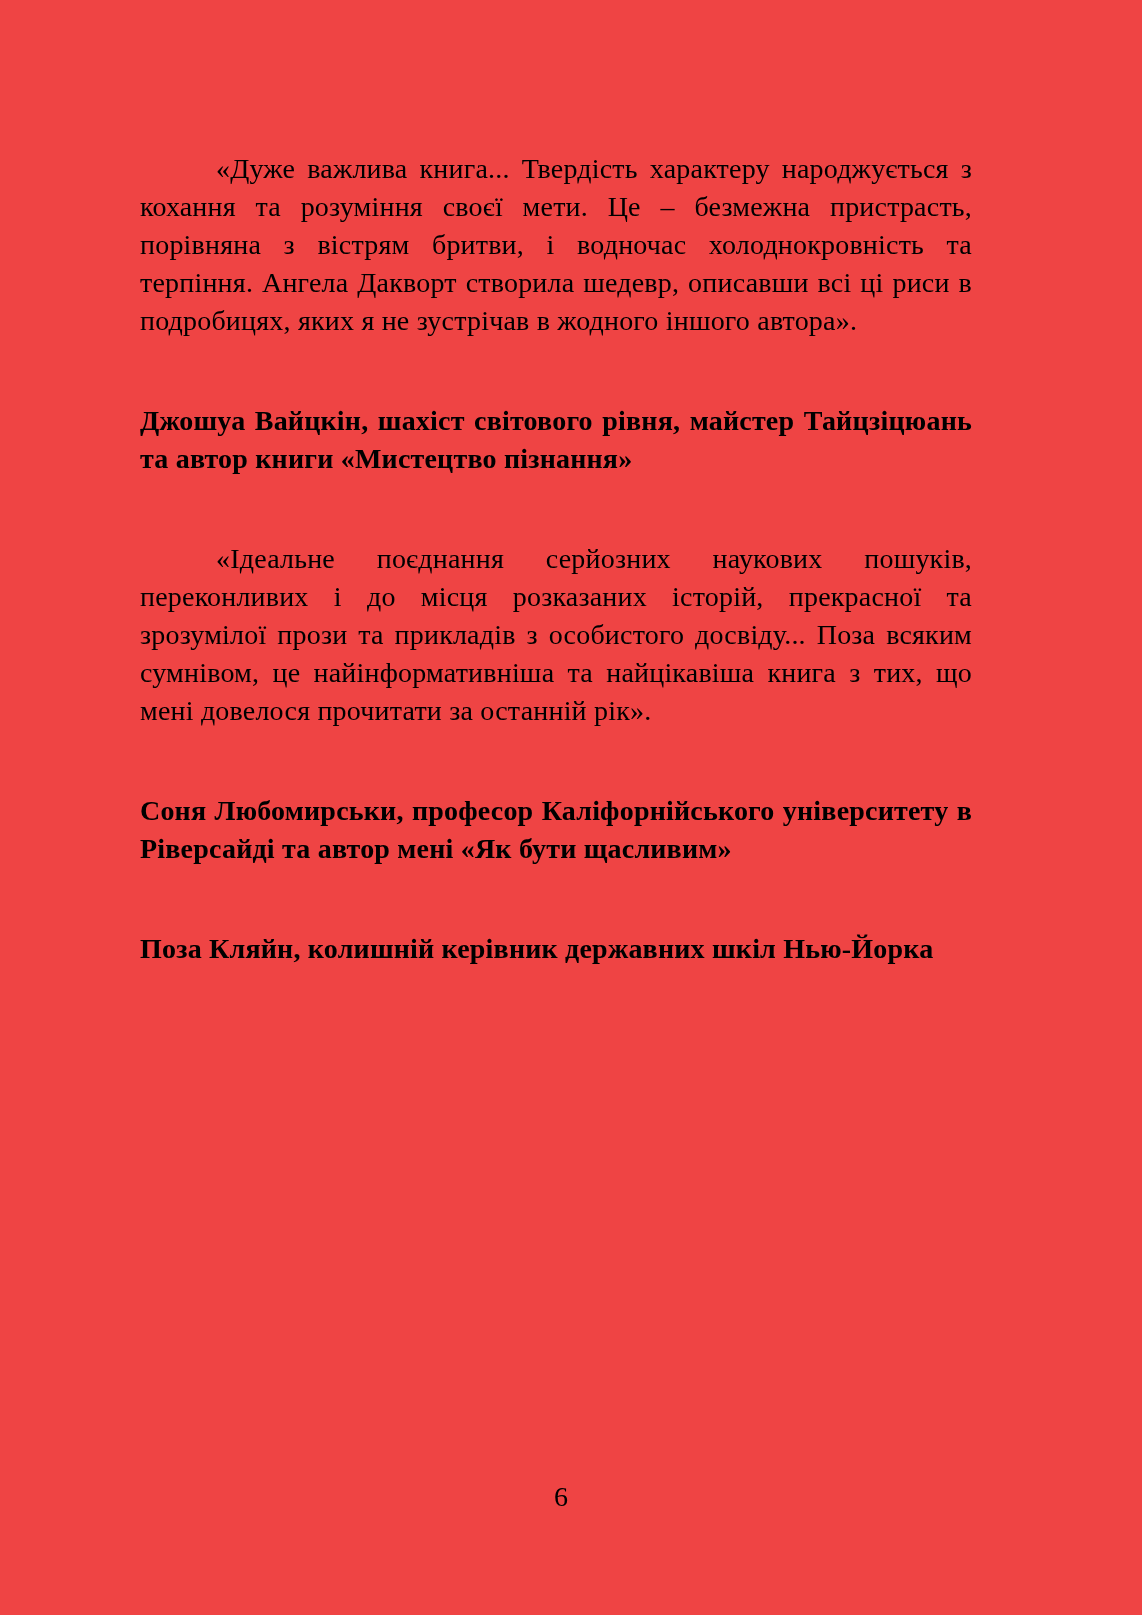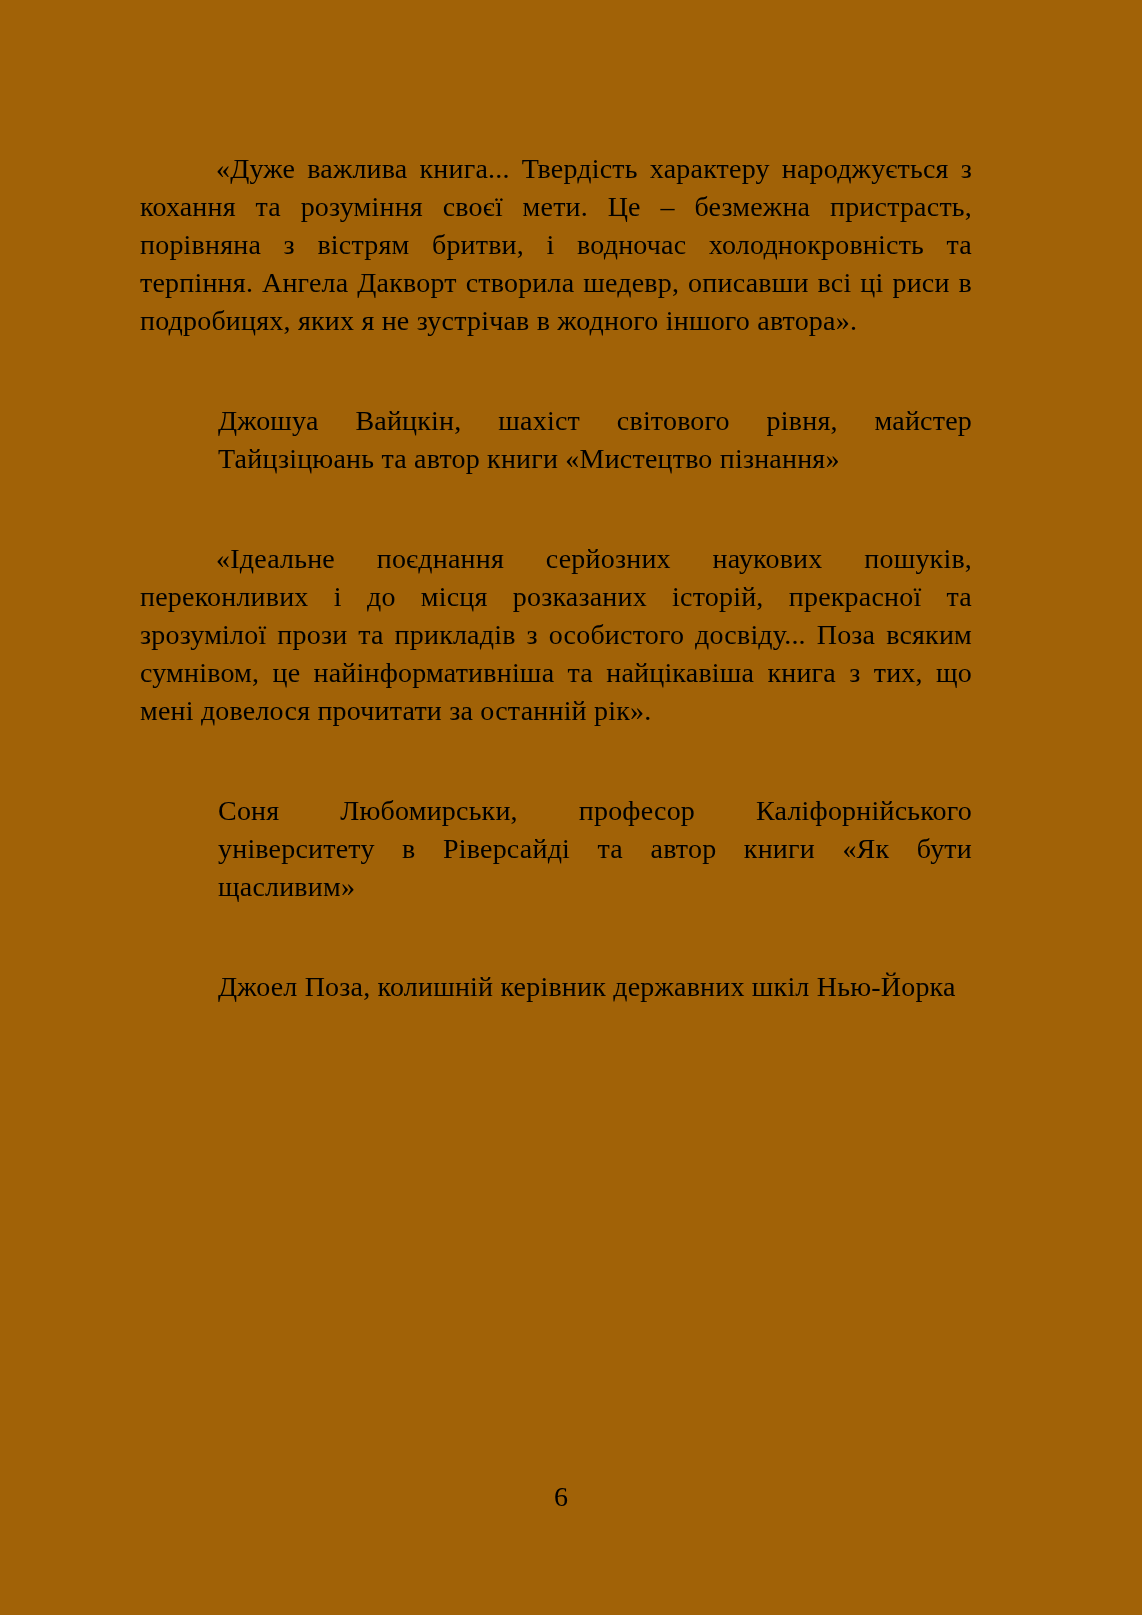--- a/index.html
+++ b/index.html
@@ -6,21 +6,21 @@
 
   html, body {
     background: #ffffff;
   }
 
   .page {
     position: relative;
     width: 1142px;
     height: 1615px;
     margin: 0 auto;
-    background: #a16207;
+    background: #ef4444;
     font-family: "Liberation Serif", "DejaVu Serif", serif;
     color: #000000;
     overflow: hidden;
   }
 
   .content {
     position: absolute;
     top: 150px;
     left: 140px;
     right: 170px;
@@ -29,23 +29,22 @@
   }
 
   .quote {
     text-align: justify;
     text-indent: 76px;
     margin-bottom: 62px;
     letter-spacing: 0.2px;
   }
 
   .attribution {
-    font-weight: normal;
+    font-weight: bold;
     text-align: justify;
-    margin-left: 78px;
     margin-bottom: 62px;
     letter-spacing: 0.2px;
   }
 
   .page-number {
     position: absolute;
     top: 1478px;
     left: 0;
     right: 20px;
     text-align: center;
@@ -58,21 +57,21 @@
 
 <div class="page">
   <main class="content">
 
     <p class="quote">«Дуже важлива книга... Твердість характеру народжується з кохання та розуміння своєї мети. Це – безмежна пристрасть, порівняна з вістрям бритви, і водночас холоднокровність та терпіння. Ангела Дакворт створила шедевр, описавши всі ці риси в подробицях, яких я не зустрічав в жодного іншого автора».</p>
 
     <p class="attribution">Джошуа Вайцкін, шахіст світового рівня, майстер Тайцзіцюань та автор книги «Мистецтво пізнання»</p>
 
     <p class="quote">«Ідеальне поєднання серйозних наукових пошуків, переконливих і до місця розказаних історій, прекрасної та зрозумілої прози та прикладів з особистого досвіду... Поза всяким сумнівом, це найінформативніша та найцікавіша книга з тих, що мені довелося прочитати за останній рік».</p>
 
-    <p class="attribution">Соня Любомирськи, професор Каліфорнійського університету в Ріверсайді та автор книги «Як бути щасливим»</p>
+    <p class="attribution">Соня Любомирськи, професор Каліфорнійського університету в Ріверсайді та автор мені «Як бути щасливим»</p>
 
 
-    <p class="attribution">Джоел Поза, колишній керівник державних шкіл Нью-Йорка</p>
+    <p class="attribution">Поза Кляйн, колишній керівник державних шкіл Нью-Йорка</p>
 
   </main>
 
   <div class="page-number">6</div>
 </div>
 
 </body></html>

